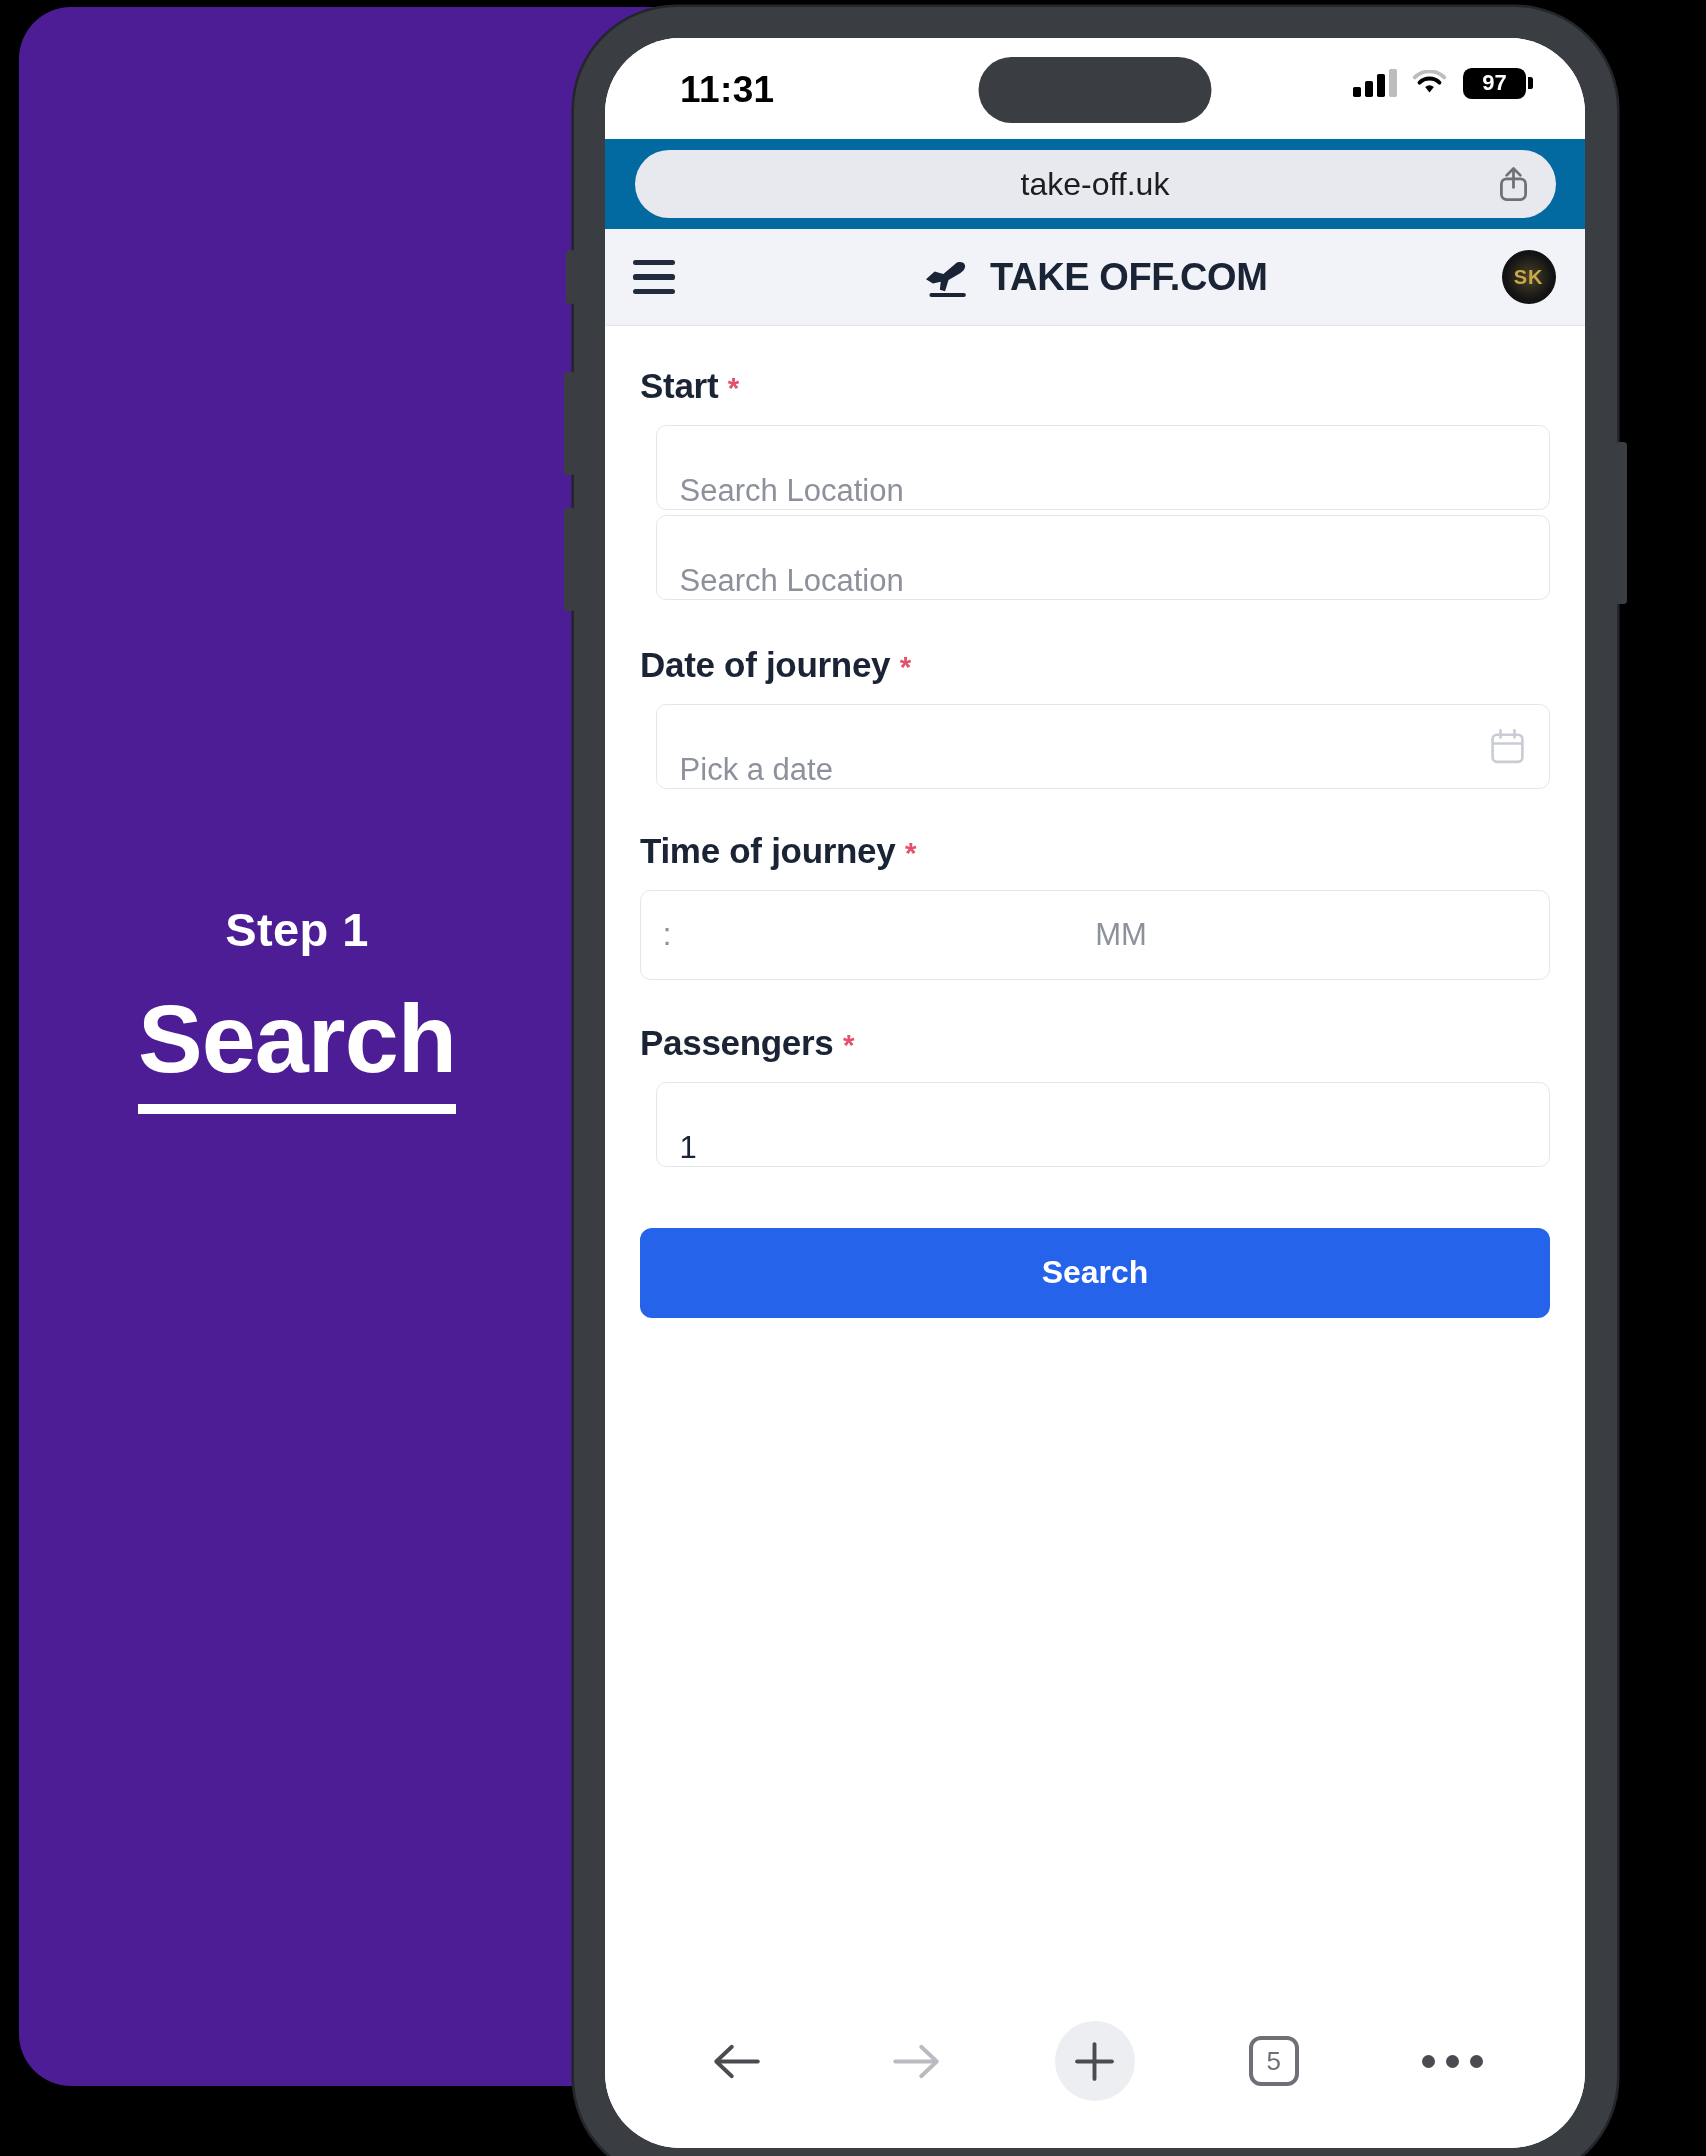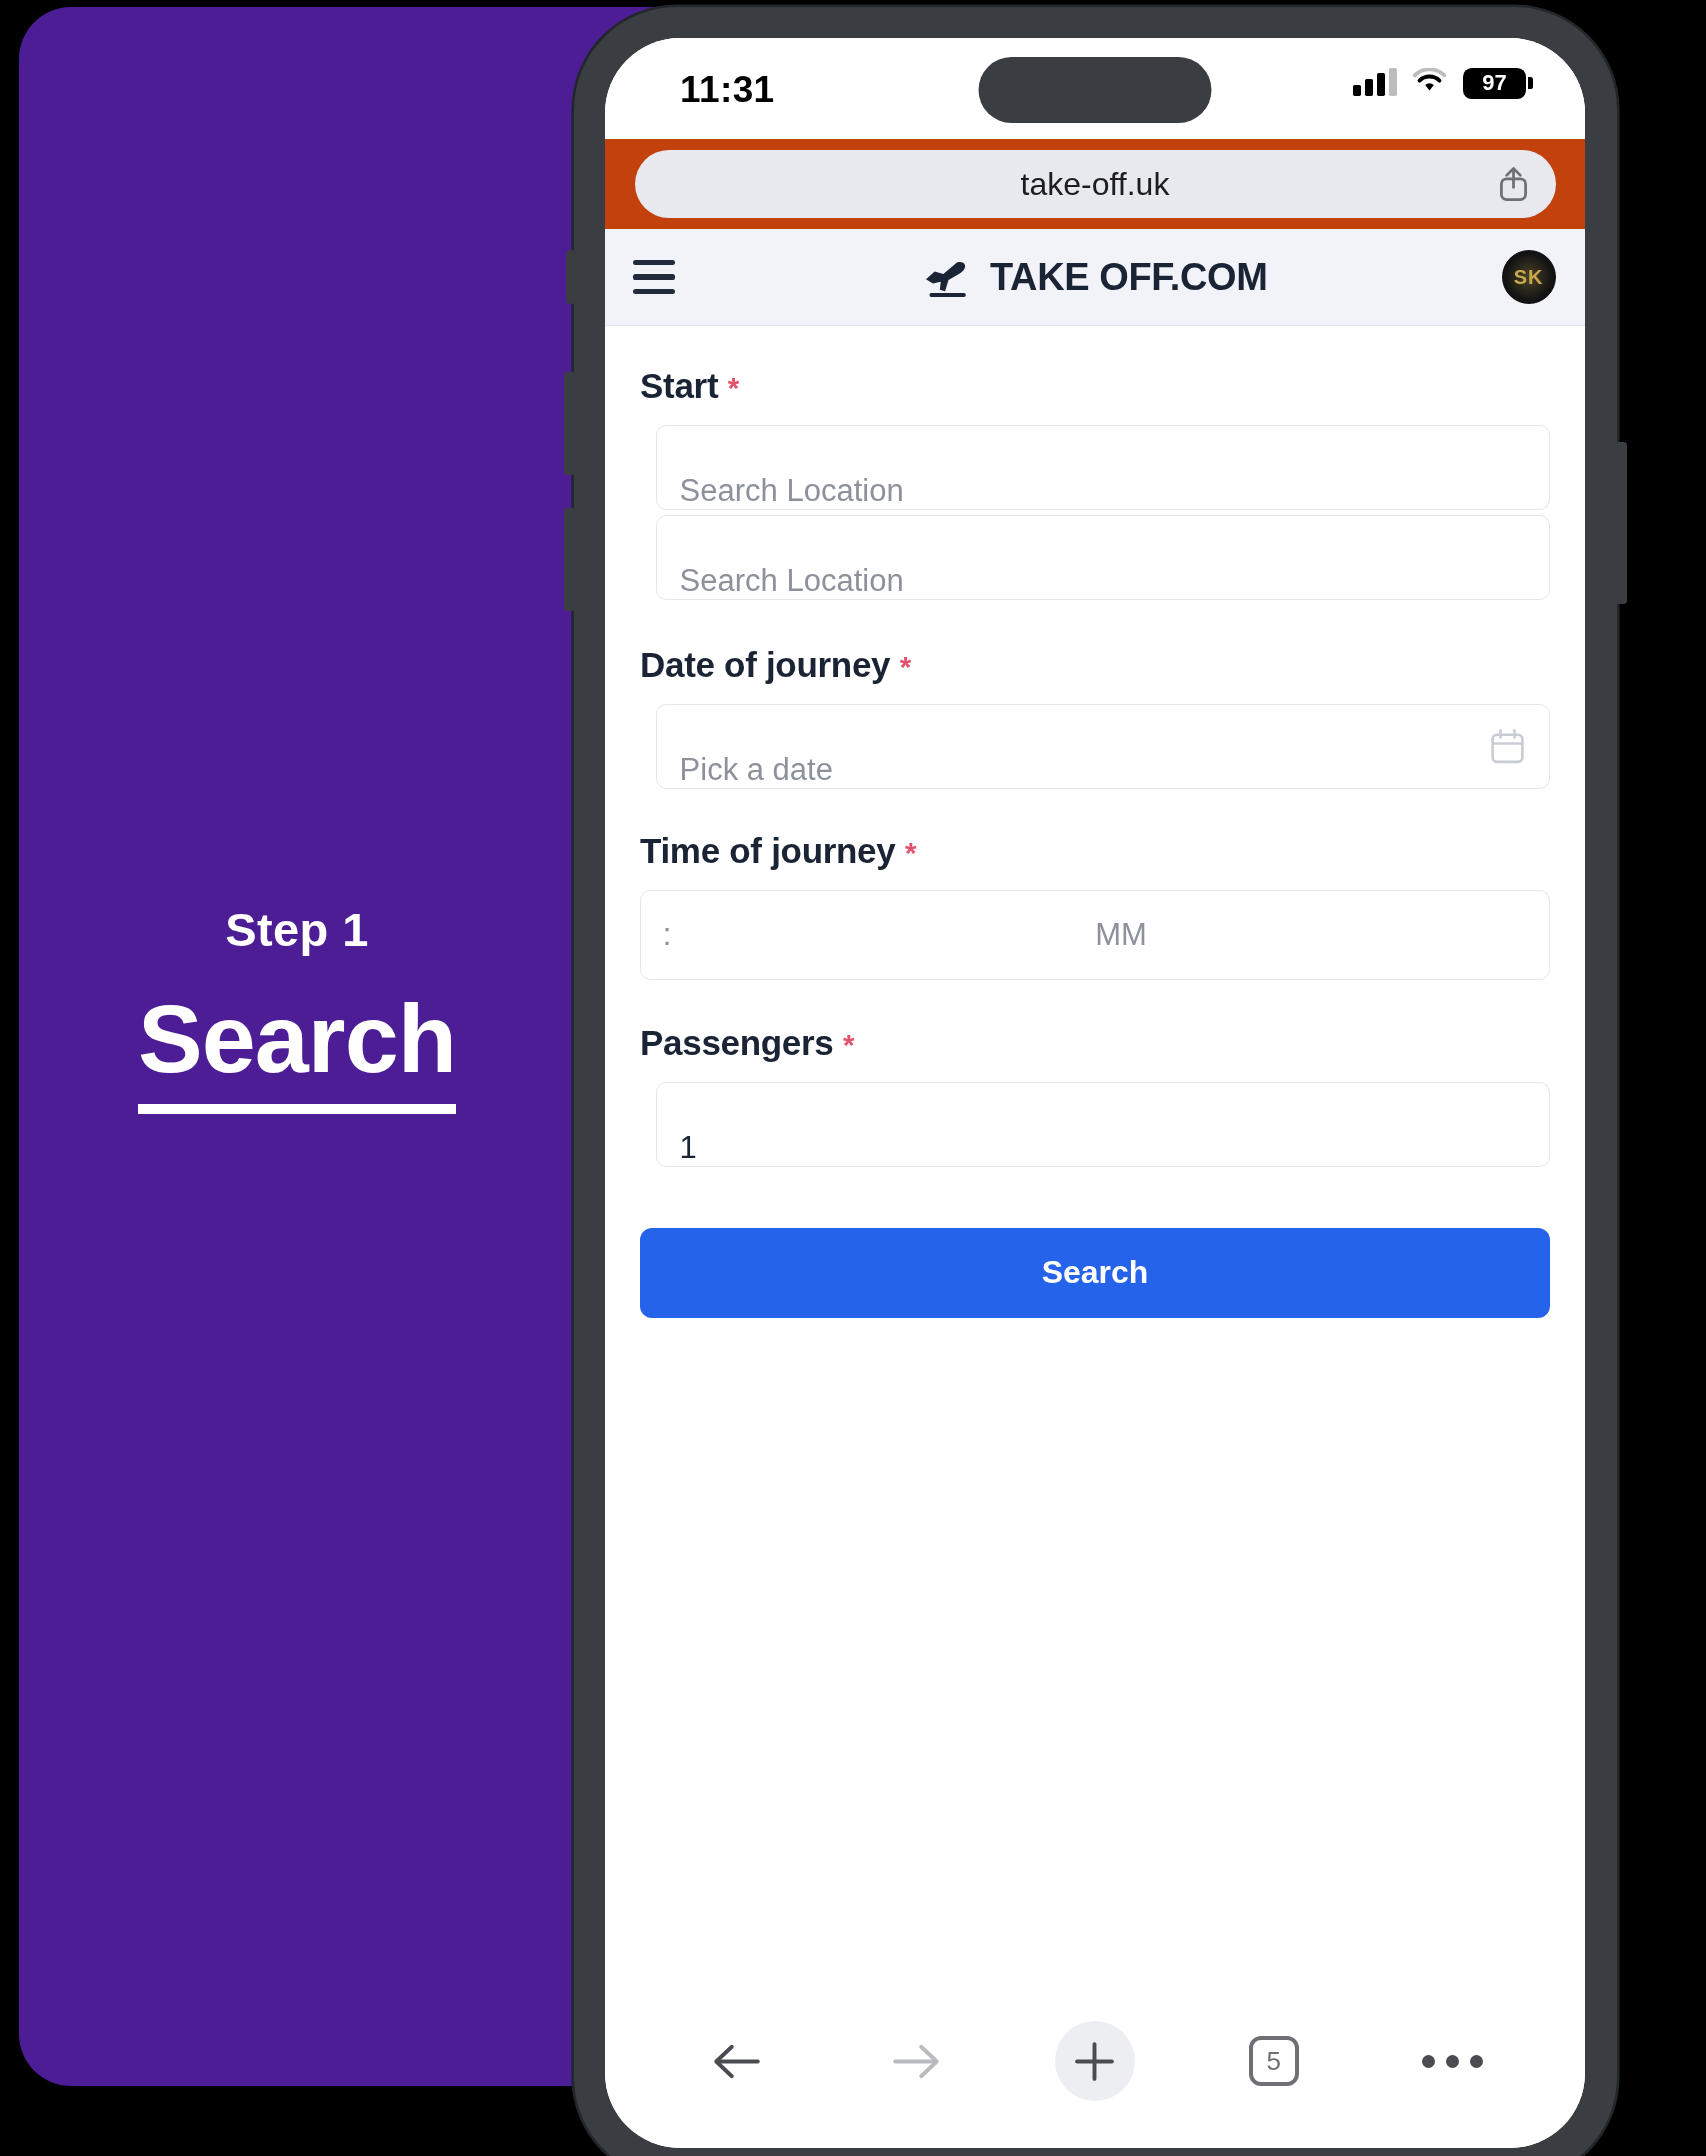--- a/index.html
+++ b/index.html
@@ -92,21 +92,21 @@
     left: 50%; top: 19px;
     transform: translateX(-50%);
     width: 233px; height: 66px;
     background: #3A3D42;
     border-radius: 35px;
   }
   .sb-right {
     position: absolute;
     right: 59px; top: 29.5px;
     display: flex;
-    align-items: flex-start;
+    align-items: center;
     gap: 15.6px;
   }
   .sig-bars { display: flex; align-items: flex-end; gap: 4.3px; height: 28px; }
   .sig-bars i {
     display: block; width: 7.8px; background: #000; border-radius: 1.7px;
   }
   .sig-bars i:nth-child(1) { height: 10.4px; }
   .sig-bars i:nth-child(2) { height: 16.5px; }
   .sig-bars i:nth-child(3) { height: 22.6px; }
   .sig-bars i:nth-child(4) { height: 28px; background: #BDBDBD; }
@@ -120,21 +120,21 @@
   }
   .battery span { color: #fff; font-size: 22px; font-weight: bold; }
   .battery::after {
     content: ""; position: absolute; right: -7px; top: 9.6px;
     width: 5.2px; height: 12px; background: #000; border-radius: 0 2.6px 2.6px 0;
   }
 
   
   .urlbar-wrap {
     height: 90px;
-    background: #c2410c;
+    background: #0369a1;
     display: flex; align-items: center;
     padding: 0 29.5px;
   }
   .urlbar {
     position: relative;
     flex: 1; height: 68px;
     background: #E7E9EE;
     border-radius: 34px;
     display: flex; align-items: center; justify-content: center;
   }

